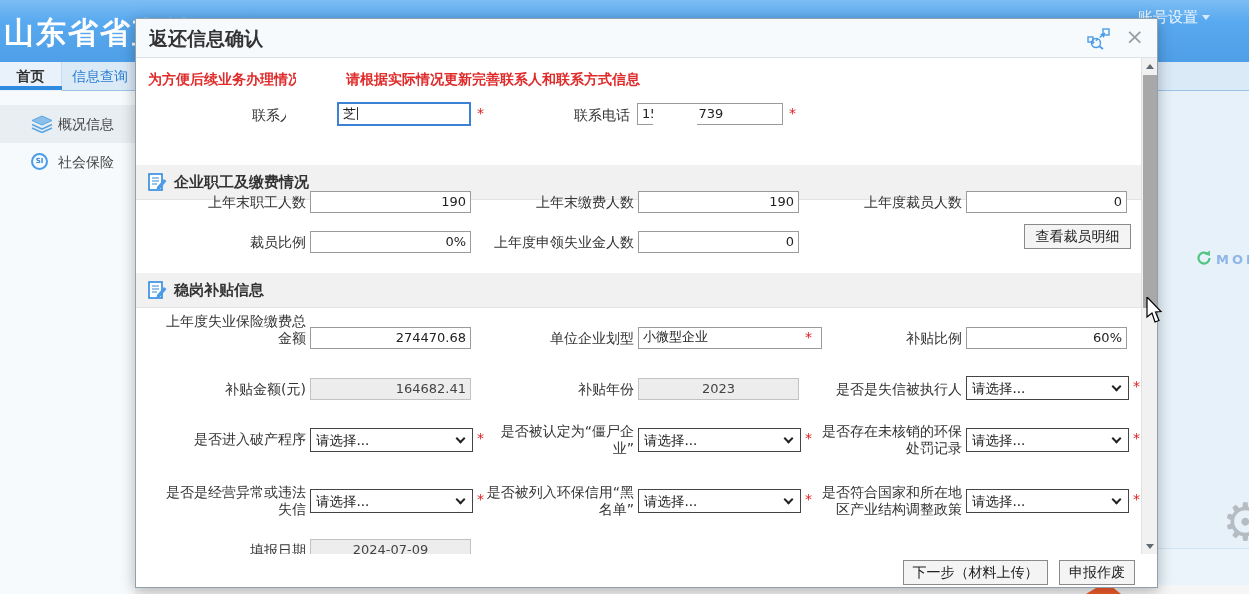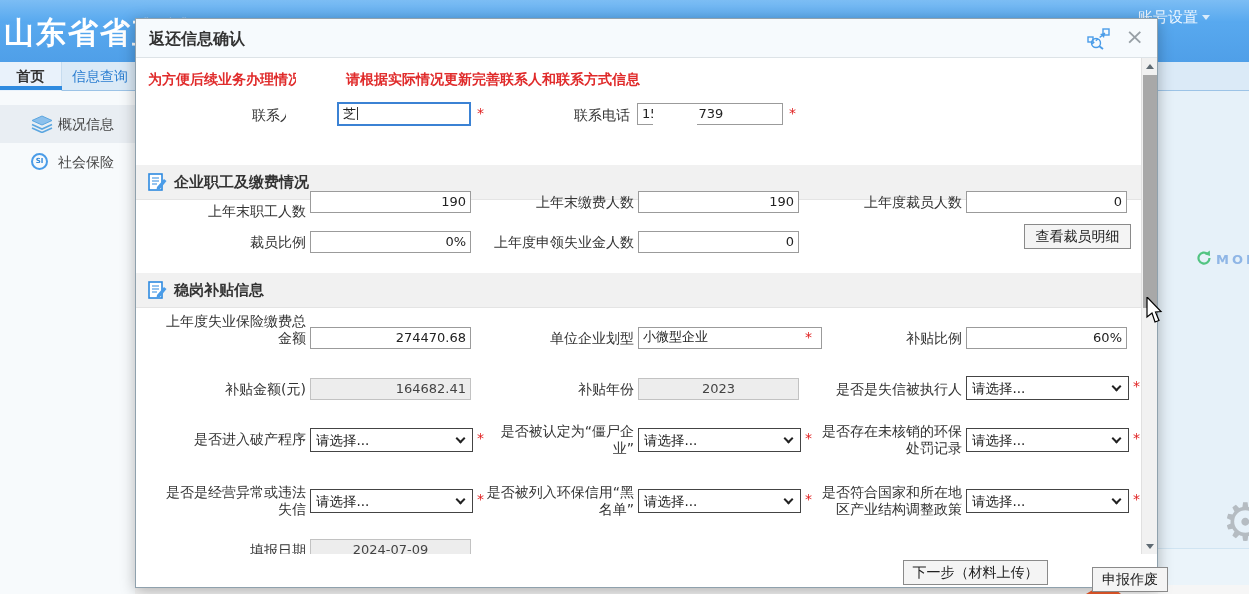--- a/index.html
+++ b/index.html
@@ -37,21 +37,21 @@
   #bstrip { left:135px; top:588px; width:1023px; height:6px; background:#f3f3f3; }
   #more { left:1196px; top:250px; cursor:pointer; }
   #more .mtxt { position:absolute; left:20px; top:2px; font-size:13px; font-weight:bold; letter-spacing:3px; color:#8fb6e6; white-space:nowrap; }
   #gear { left:1222px; top:492px; font-size:52px; color:#b5bcc2; }
   #tri { left:1086px; top:582px; width:0; height:0; border-left:20px solid transparent; border-right:15px solid transparent; border-bottom:12px solid #ed5b2b; z-index:5; }
 
   
   #modal { left:135px; top:18px; width:1023px; height:570px; background:#fff; border:1px solid #8fa1ad;
            box-shadow:0 3px 14px rgba(0,0,0,.28); z-index:10; }
   #mhdr { position:absolute; left:0; top:0; width:1021px; height:39px; background:#f6fafd; border-bottom:1px solid #dde3e7; }
-  #mtitle { position:absolute; left:13px; top:0; line-height:39px; font-size:16px; font-weight:600; color:#333; }
+  #mtitle { position:absolute; left:13px; top:0; line-height:39px; font-size:19px; font-weight:600; color:#333; }
   #mresize { position:absolute; right:46px; top:9px; width:24px; height:22px; cursor:pointer; }
   #mclose { position:absolute; right:13px; top:5px; font-size:22px; color:#98a0a6; cursor:pointer; }
   #mbody { position:absolute; left:0; top:39px; width:1005px; height:496px; overflow:hidden; background:#fff; }
 
   .notice { position:absolute; top:13px; font-size:14px; font-weight:600; color:#e02b2b; white-space:nowrap; }
   .lbl { position:absolute; width:152px; text-align:right; font-size:14px; color:#333; line-height:17px; }
   .inp { position:absolute; height:22px; border:1px solid #9b9b9b; background:#fff; font-size:13px; color:#222;
          line-height:20px; padding:0 4px; white-space:nowrap; overflow:hidden; }
   .num { text-align:right; }
   .ctr { text-align:center; }
@@ -156,21 +156,21 @@
 
       <div class="bar" style="top:88px;margin-top:19px;">
         <svg width="19" height="19" viewBox="0 0 19 19">
           <rect x="1" y="1" width="13" height="16" fill="#fff" stroke="#2e8ae0" stroke-width="1.6"></rect>
           <path d="M4 5 h7 M4 8 h7 M4 11 h5" stroke="#2e8ae0" stroke-width="1.2"></path>
           <path d="M9 14 L16 6 L18.5 8 L12 16 L8.5 17 Z" fill="#4a9ce8"></path>
         </svg>
         <span class="ttl">企业职工及缴费情况</span>
       </div>
 
-      <div class="lbl" style="left:18px;top:136px;margin-top:9px;">上年末职工人数</div>
+      <div class="lbl" style="left:18px;top:136px;">上年末职工人数</div>
       <div class="inp num" style="left:174px;top:133px;width:161px;">190</div>
       <div class="lbl" style="left:346px;top:136px;">上年末缴费人数</div>
       <div class="inp num" style="left:502px;top:133px;width:161px;">190</div>
       <div class="lbl" style="left:674px;top:136px;">上年度裁员人数</div>
       <div class="inp num" style="left:830px;top:133px;width:161px;">0</div>
 
       <div class="lbl" style="left:18px;top:176px;">裁员比例</div>
       <div class="inp num" style="left:174px;top:173px;width:161px;">0%</div>
       <div class="lbl" style="left:346px;top:176px;text-align:right;">上年度申领失业金人数</div>
       <div class="inp num" style="left:502px;top:173px;width:161px;">0</div>
@@ -230,21 +230,21 @@
           <span class="tri-up"></span>
         </div>
       <div id="sb-thumb"></div>
       <div class="sb-arrow" style="bottom:0;">
           <span class="tri-dn"></span>
         </div>
     </div>
 
     <div id="mfooter">
       <div class="btn" style="left:767px;top:6px;width:145px;height:25px;">下一步（材料上传）</div>
-      <div class="btn" style="left:923px;top:13px;width:76px;height:25px;margin-left:33px;">申报作废</div>
+      <div class="btn" style="left:923px;top:6px;width:76px;height:25px;">申报作废</div>
     </div>
   </div>
 
   <div class="abs" id="cursor">
     <svg width="18" height="26" viewBox="0 0 18 26">
       <polygon points="1,0 1,20 6,16 9,25 13,23.5 9.5,15 15,14.5" fill="#fff" stroke="#000" stroke-width="1.2"></polygon>
     </svg>
   </div>
 
 </div>

